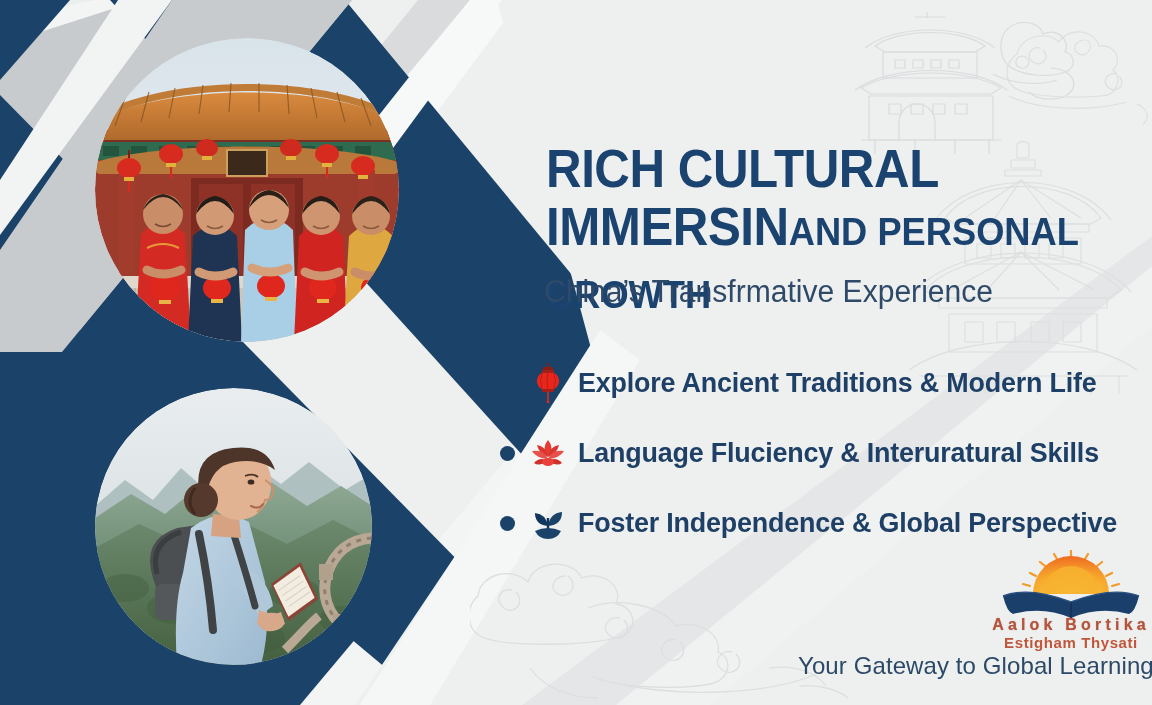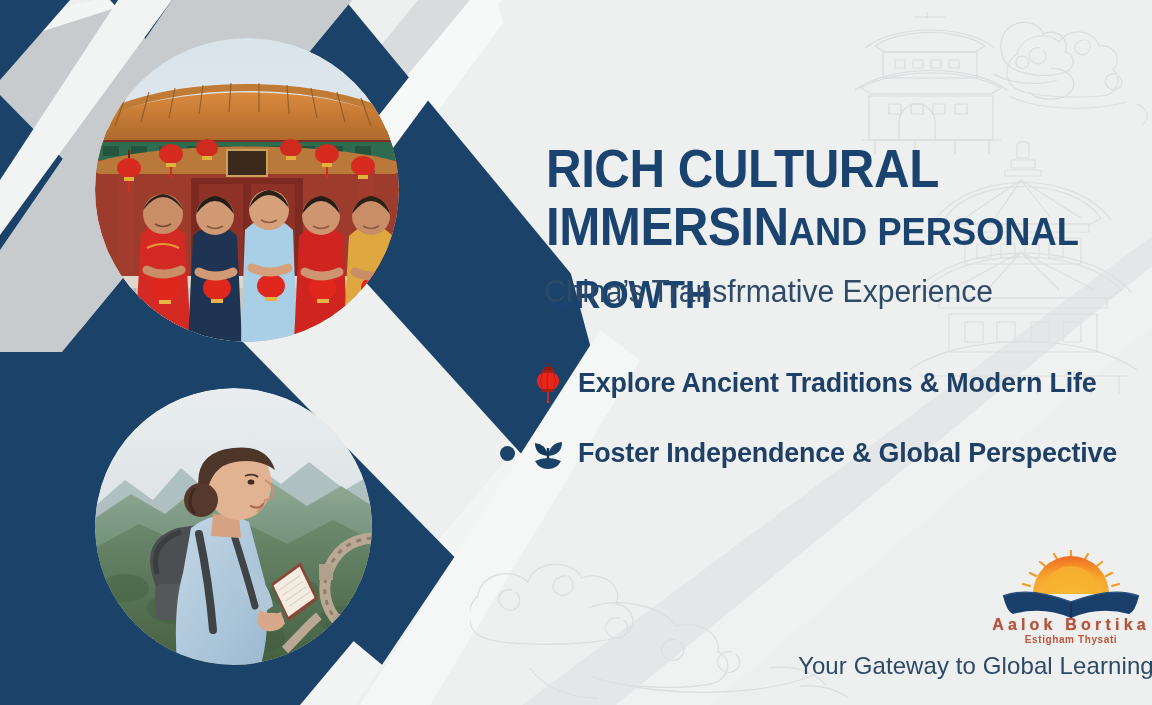--- a/index.html
+++ b/index.html
@@ -122,21 +122,21 @@
     font-size:16px;
     font-weight:bold;
     letter-spacing:4.2px;
     text-shadow:0 0 1px rgba(150,60,40,.5);
   }
   .logo-tagline{
     position:absolute;
     left:0;top:84px;width:160px;
     text-align:center;
     color:#c0563a;
-    font-size:10px;
+    font-size:15px;
     font-weight:bold;
     letter-spacing:0.6px;
     filter:blur(0.25px);
   }
 
   .footer-tagline{
     position:absolute;
     left:262px;
     top:652px;
     color:#2c4a68;
@@ -555,20 +555,36 @@
             </g>
             <rect x="9" y="7" width="12" height="3" rx="1" fill="#a3201a"></rect>
             <rect x="9" y="26" width="12" height="3" rx="1" fill="#a3201a"></rect>
             <line x1="15" y1="29" x2="15" y2="38" stroke="#d92b20" stroke-width="1.6"></line>
             <circle cx="15" cy="39" r="1.4" fill="#d92b20"></circle>
           </svg>
         </span>
         <span class="b-text">Explore Ancient Traditions &amp; Modern Life</span>
       </div>
 
+      <div class="bullet-row">
+        <span class="dot"></span>
+        <span class="b-icon">
+          <svg width="34" height="30" viewBox="0 0 34 30">
+            <path d="M17 2 q7 8 0 17 q-7 -9 0 -17z" fill="#e53b33"></path>
+            <path d="M17 19 q-9 -3 -11 -12 q9 1 11 12z" fill="#d9362f"></path>
+            <path d="M17 19 q9 -3 11 -12 q-9 1 -11 12z" fill="#d9362f"></path>
+            <path d="M17 21 q-12 -1 -16 -8 q12 -2 16 8z" fill="#e8504a"></path>
+            <path d="M17 21 q12 -1 16 -8 q-12 -2 -16 8z" fill="#e8504a"></path>
+            <path d="M17 23 q-9 6 -14 2 q6 -7 14 -2z" fill="#cf322c"></path>
+            <path d="M17 23 q9 6 14 2 q-6 -7 -14 -2z" fill="#cf322c"></path>
+            <ellipse cx="17" cy="24" rx="6" ry="4" fill="#e8403a"></ellipse>
+          </svg>
+        </span>
+        <span class="b-text">Language Fluciency &amp; Interuratural Skills</span>
+      </div>
 
       <div class="bullet-row">
         <span class="dot"></span>
         <span class="b-icon">
           <svg width="34" height="34" viewBox="0 0 34 34">
             <path d="M17 20 q-2 -12 -13 -13 q0 12 13 13z" fill="#12375c"></path>
             <path d="M17 20 q2 -13 14 -14 q0 13 -14 14z" fill="#1b4268"></path>
             <line x1="17" y1="12" x2="17" y2="25" stroke="#12375c" stroke-width="2.4"></line>
             <path d="M4 25 q13 -6 26 0 q-4 8 -13 8 q-9 0 -13 -8z" fill="#1b4268"></path>
           </svg>

